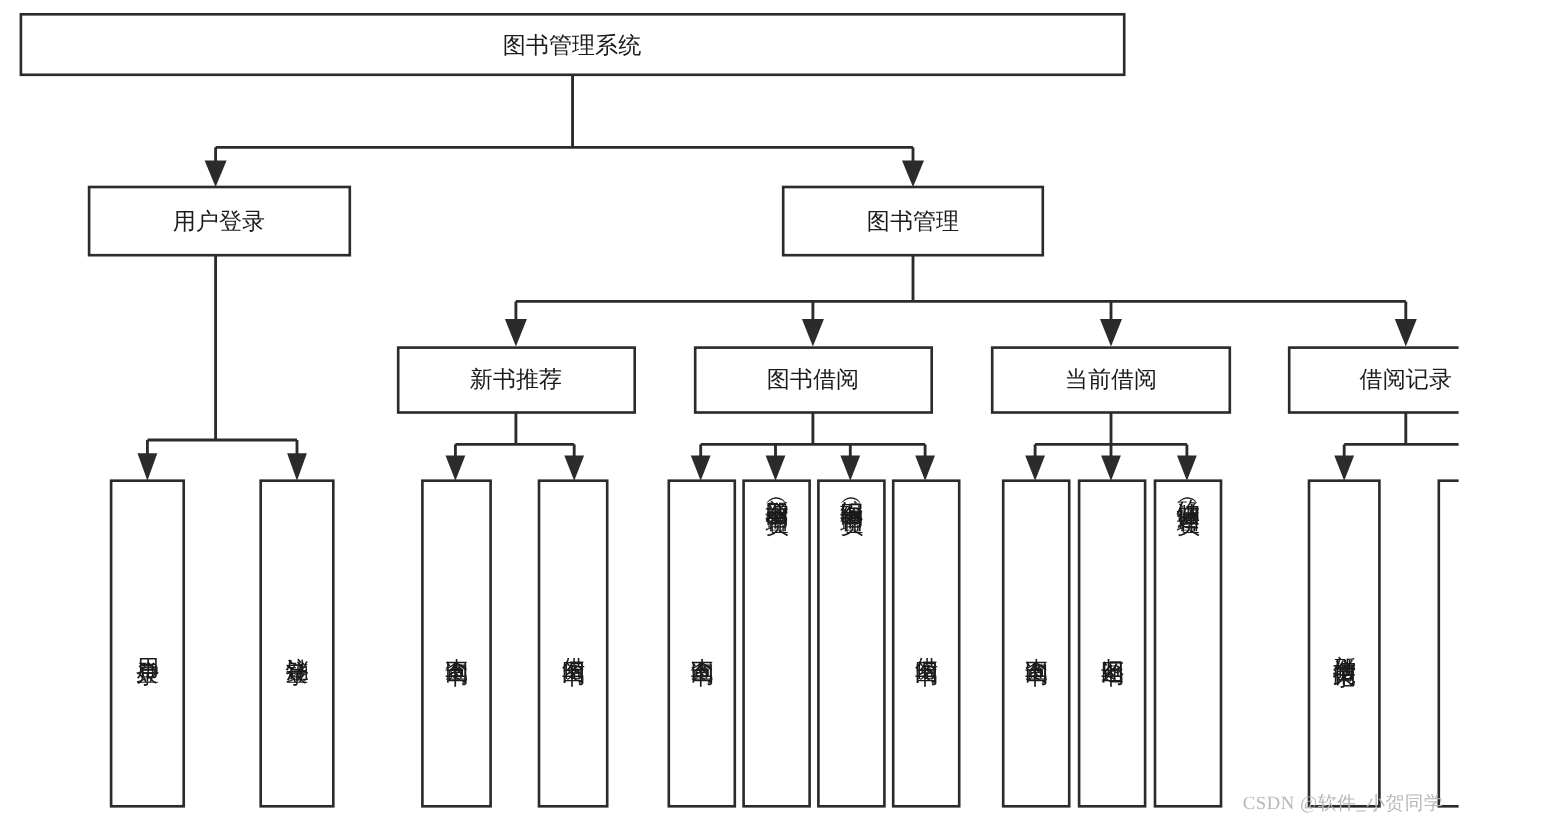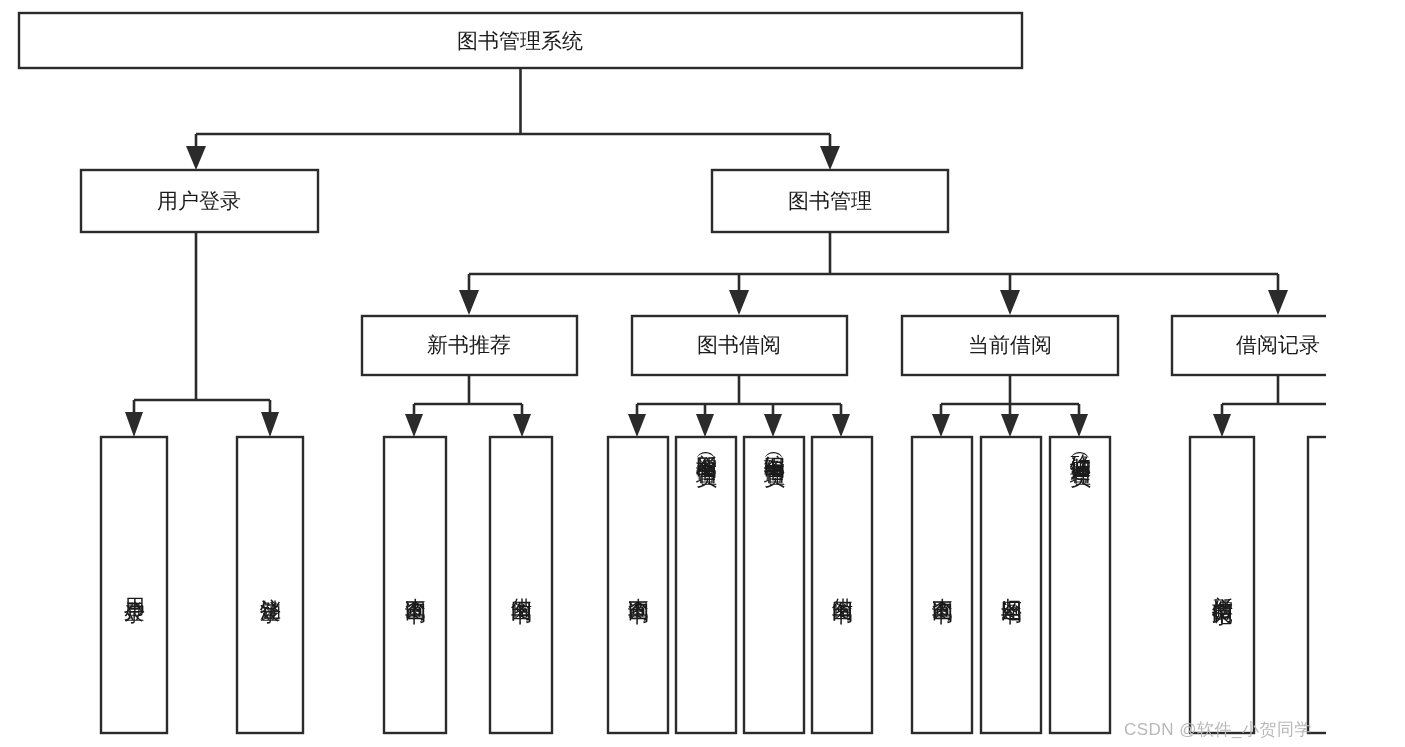--- a/index.html
+++ b/index.html
@@ -60,21 +60,21 @@
     font-size: 21px;
     line-height: 1.18;
     letter-spacing: 2px;
     color: #1b1b1b;
     white-space: nowrap;
   }
   .watermark {
     position: absolute;
     right: 14px;
     bottom: 6px;
-    font-family: Liberation Sans, sans-serif;
+    font-family: Liberation Serif, serif;
     font-size: 17px;
     color: #b8b8b8;
     letter-spacing: 0.5px;
     user-select: none;
   }
 </style>
 </head>
 <body>
 
 <div id="diagram-root">

